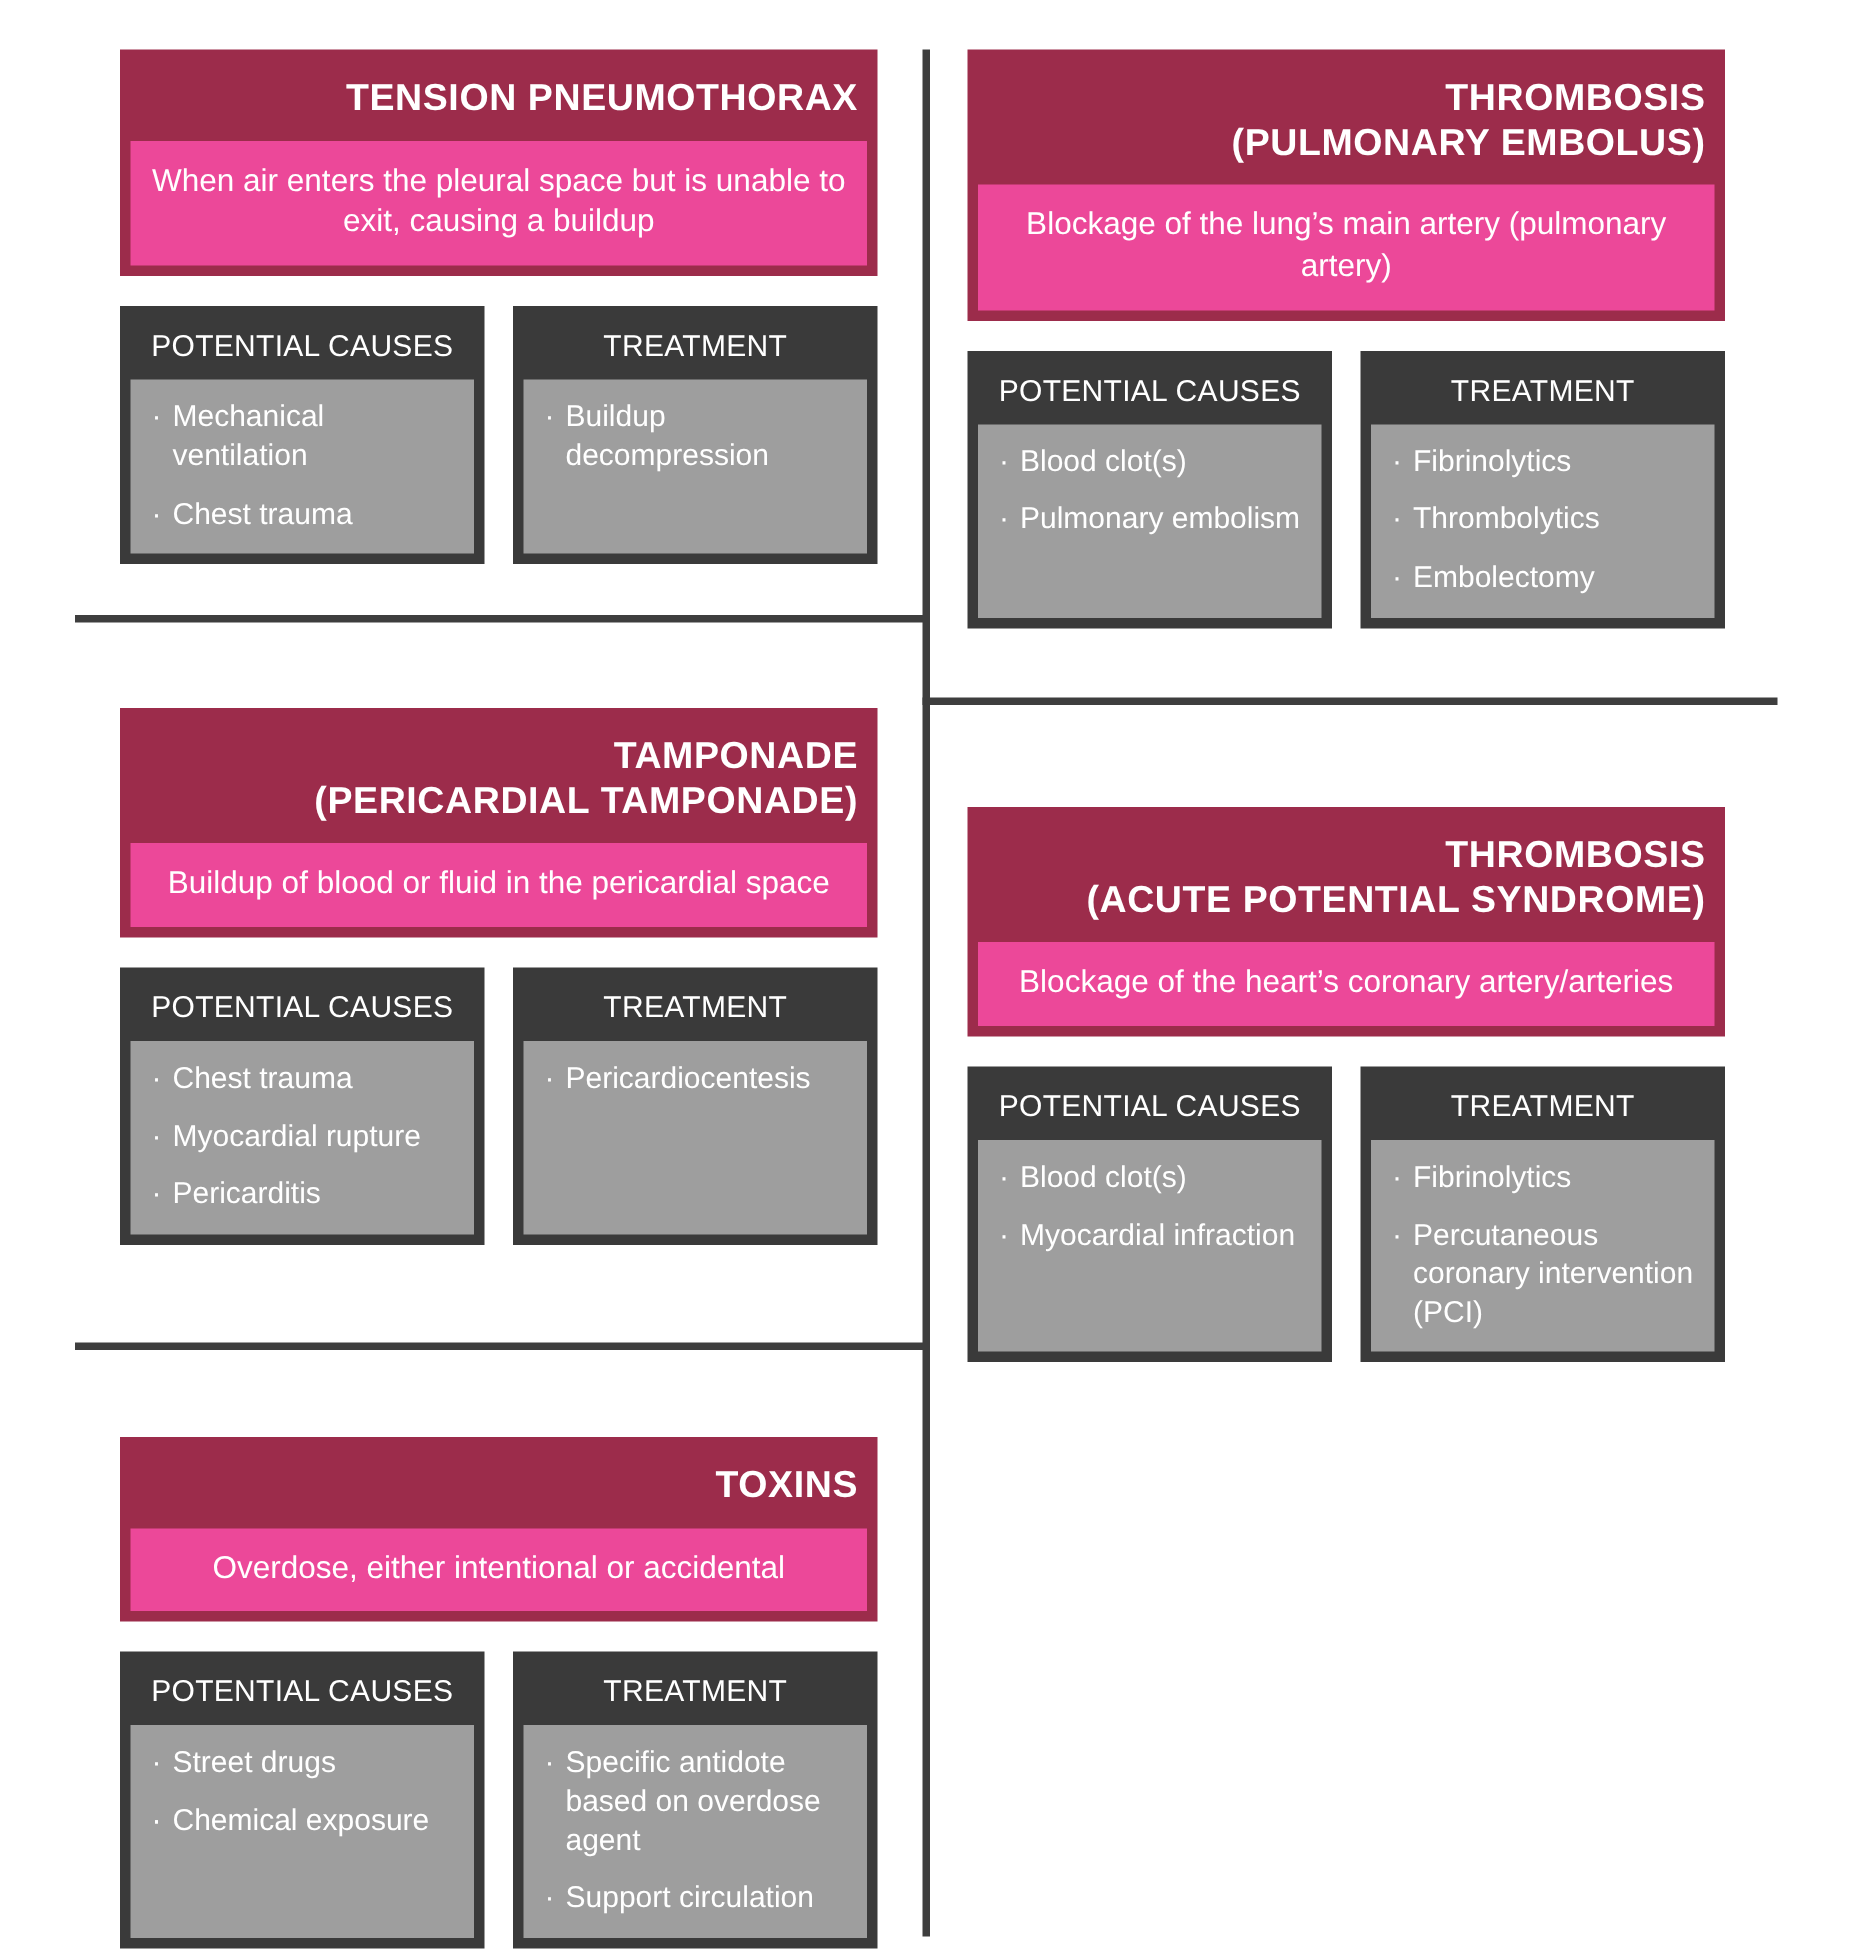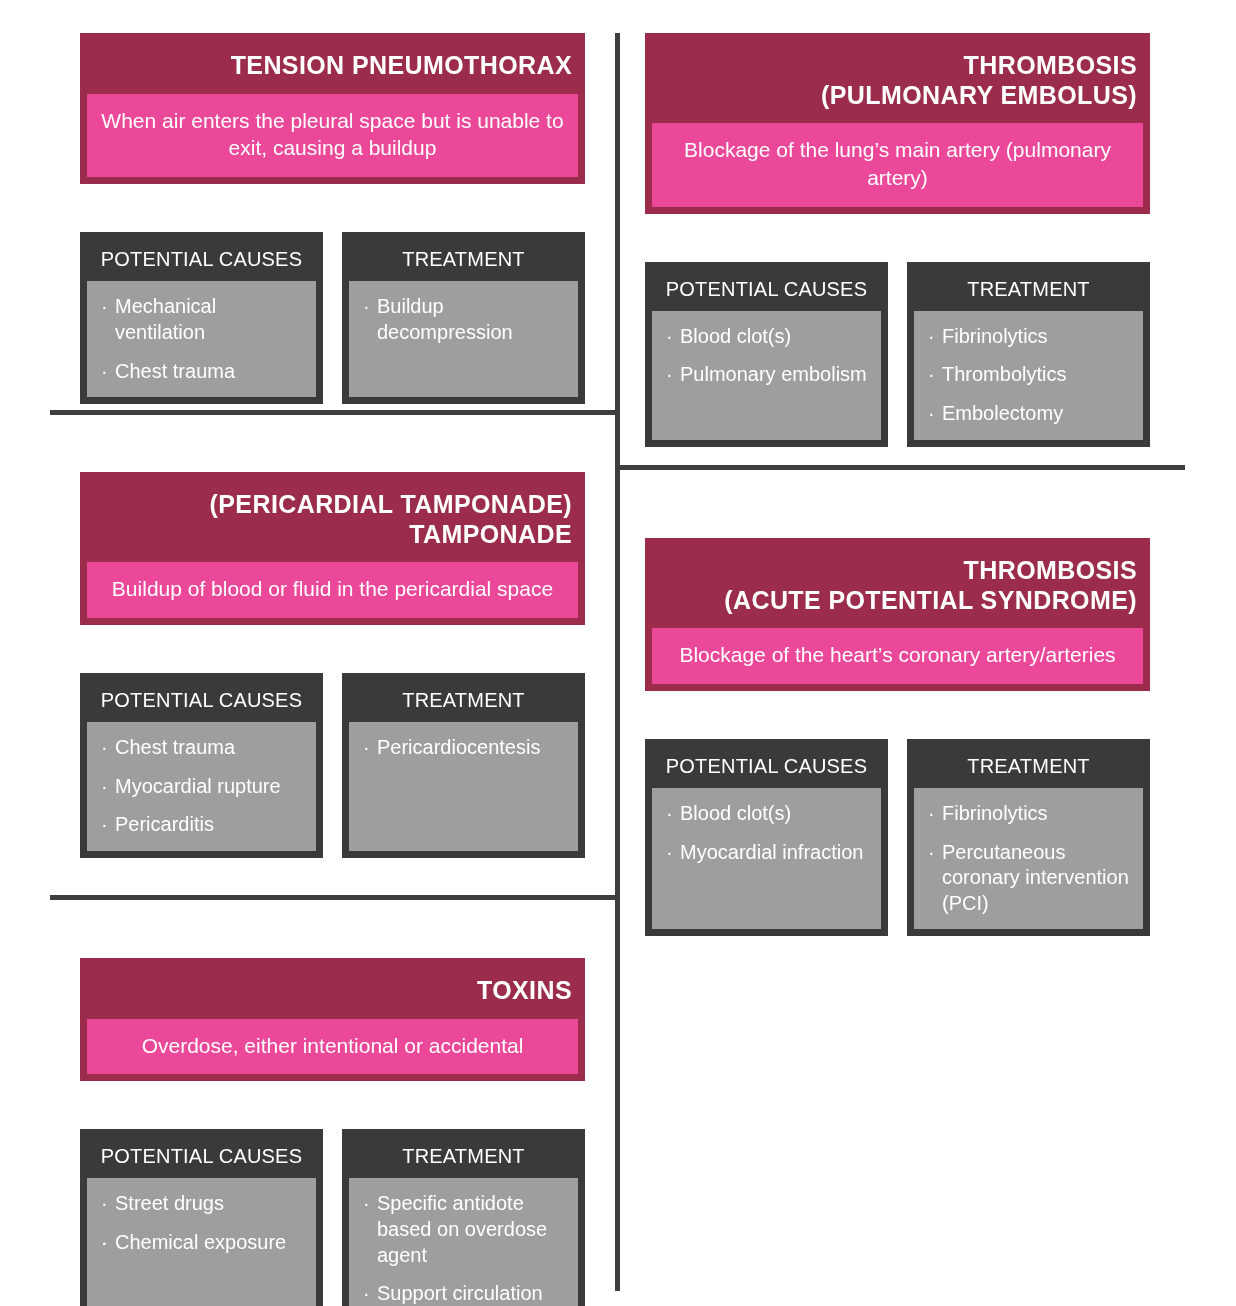--- a/index.html
+++ b/index.html
@@ -61,21 +61,20 @@
   .boxrow {
     display: flex;
     gap: 19px;
     margin-top: 20px;
   }
   .infobox {
     background: #3a3a3a;
     padding: 7px;
     display: flex;
     flex-direction: column;
-    margin-top: 28px;
   }
   .infobox-title {
     color: #ffffff;
     font-size: 20px;
     text-align: center;
     padding: 9px 4px 10px 4px;
     letter-spacing: 0.2px;
   }
   .infobox-body {
     background: #9e9e9e;
@@ -161,22 +160,22 @@
             <li class="bullet-item"><span class="dot">·</span><span>Embolectomy</span></li>
           </ul>
         </div>
       </div>
     </div>
   </div>
 
   <div class="panel" style="left:80px; top:472px; width:505px;">
     <div class="hdr-block">
       <div class="hdr-title">
+        <div>TAMPONADE</div>
         <div>(PERICARDIAL TAMPONADE)</div>
-        <div>TAMPONADE</div>
       </div>
       <div class="hdr-desc">Buildup of blood or fluid in the pericardial space</div>
     </div>
     <div class="boxrow">
       <div class="infobox" style="width:243px;">
         <div class="infobox-title">POTENTIAL CAUSES</div>
         <div class="infobox-body">
           <ul class="bullet-list">
             <li class="bullet-item"><span class="dot">·</span><span>Chest trauma</span></li>
             <li class="bullet-item"><span class="dot">·</span><span>Myocardial rupture</span></li>

